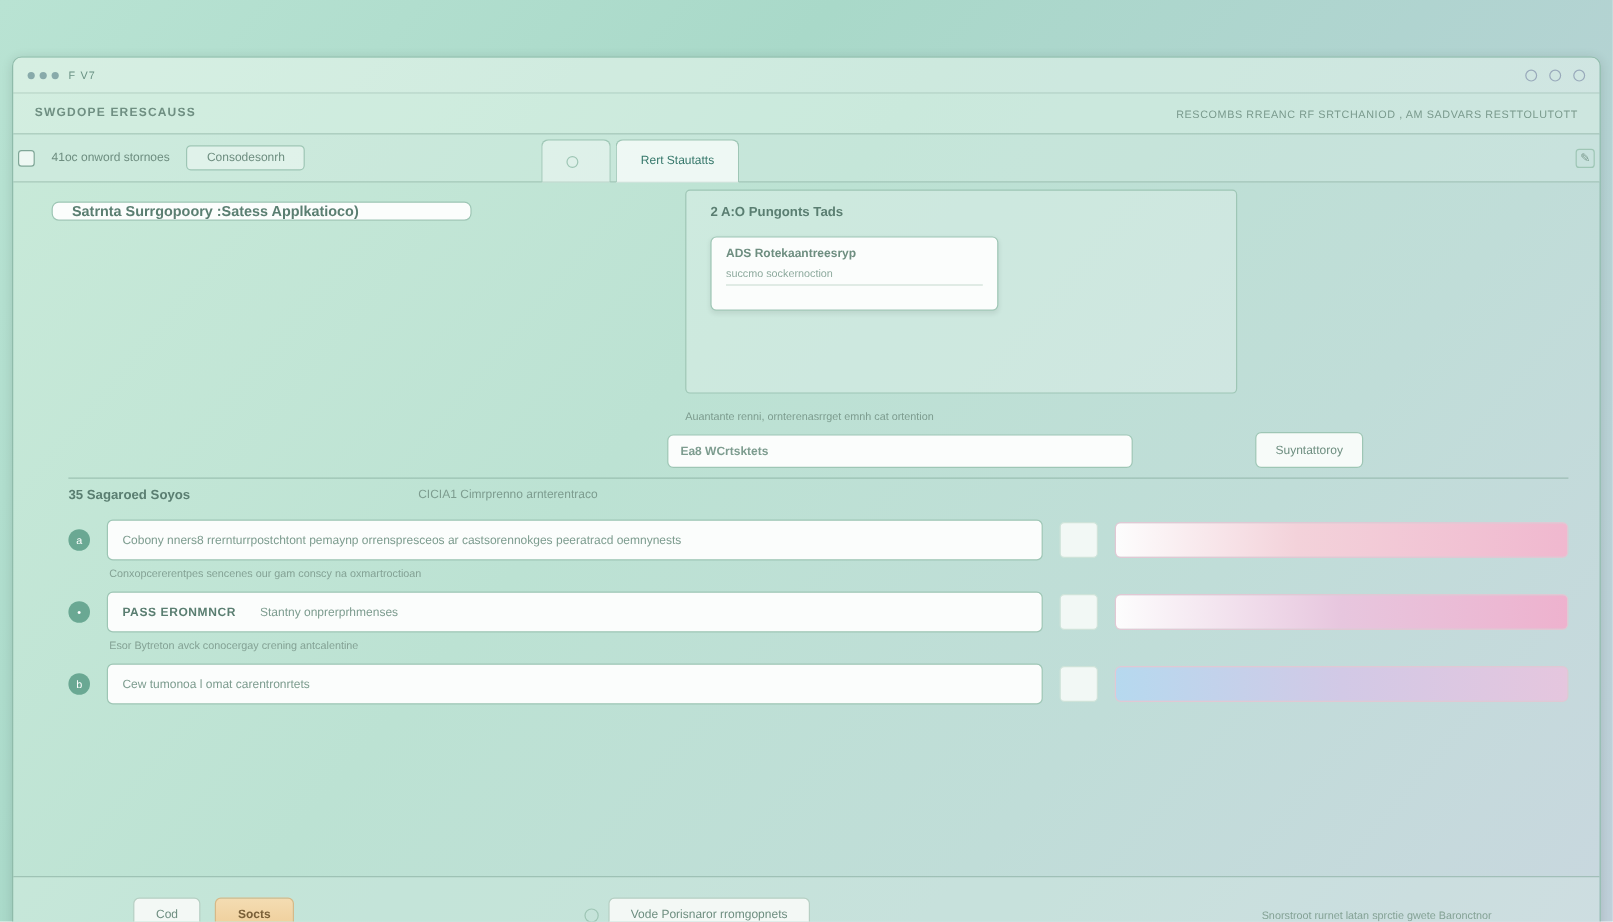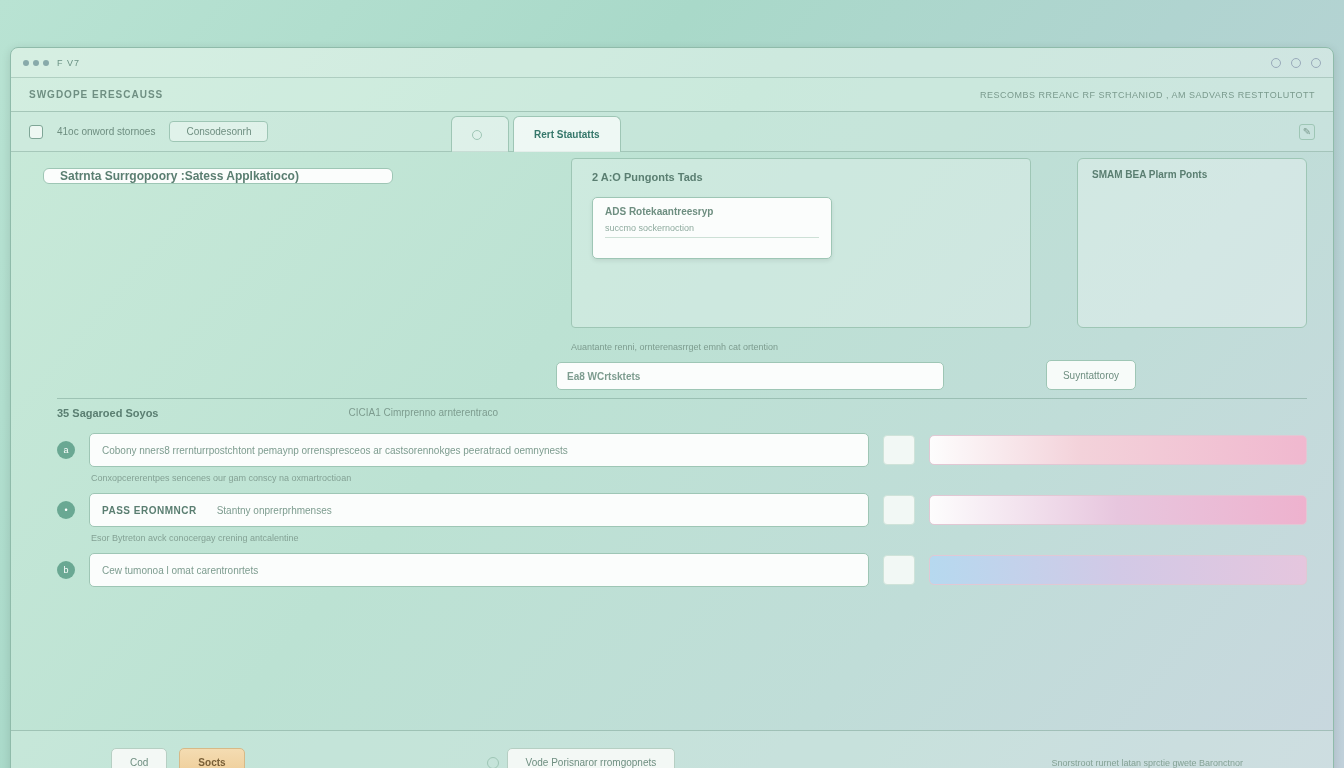--- a/index.html
+++ b/index.html
@@ -38,42 +38,42 @@
     padding: 0 18px;
     border-bottom: 1px solid rgba(120,160,145,0.5);
     background: rgba(230,245,238,0.35);
   }
   .crumb { font-size:10px; letter-spacing:1px; color:#6f8f82; font-weight:600; }
   .crumb-right { font-size:9px; letter-spacing:0.5px; color:#7a9a8d; }
 
   .toolbar {
     height: 40px;
     display:flex; align-items:center; gap:14px;
-    padding: 0 18px;
+    padding: 0 4px;
     border-bottom: 1px solid rgba(120,160,145,0.45);
     background: rgba(220,240,231,0.3);
     position: relative;
   }
   .chk { width:14px; height:14px; border:1px solid #7fa697; border-radius:3px; background:#eef8f3; }
   .tool-text { font-size:10px; color:#6e8e80; }
   .pill {
     padding:4px 16px; border:1px solid #9ec6b5; border-radius:4px;
     background: rgba(255,255,255,0.4); font-size:10px; color:#6e8e80;
   }
   .tabset { position:absolute; left:440px; top:4px; display:flex; gap:4px; align-items:flex-end; }
   .tab {
     height:36px; padding:0 20px;
     border:1px solid #9ec6b5; border-bottom:none;
     border-radius:6px 6px 0 0;
     background: rgba(255,255,255,0.4);
     display:flex; align-items:center; gap:6px;
     font-size:10px; color:#6e8e80;
   }
   .tab .tcircle { width:10px; height:10px; border:1px solid #9ec6b5; border-radius:50%; }
-  .tab.active { background: rgba(255,255,255,0.7); color:#35776a; font-weight:700; }
+  .tab.active { background: rgba(255,255,255,0.7); color:#35776a; font-weight:400; }
   .toolbar .editicon {
     margin-left:auto; width:16px; height:16px;
     border:1px solid #9ec6b5; border-radius:3px;
     display:flex; align-items:center; justify-content:center;
     font-size:10px; color:#7a9a8d;
   }
 
   .content {
     flex:1; position:relative; padding: 14px 18px 0 18px;
   }
@@ -242,23 +242,20 @@
     </div>
 
     <div class="panel">
       <div class="panel-title">2 A:O Pungonts Tads</div>
       <div class="dropbox">
         <div class="d1">ADS Rotekaantreesryp</div>
         <div class="d2">succmo sockernoction</div>
       </div>
     </div>
 
-    <div class="sidepanel">
-      <div class="sp-title">SMAM BEA Plarm Ponts</div>
-    </div>
 
     <div class="midline">Auantante renni, ornterenasrrget emnh cat ortention</div>
     <div class="midinput">
       <span>Ea8 WCrtsktets</span>
     </div>
     <div class="midbtn">
       <span>Suyntattoroy</span>
     </div>
 
     <div class="section">

